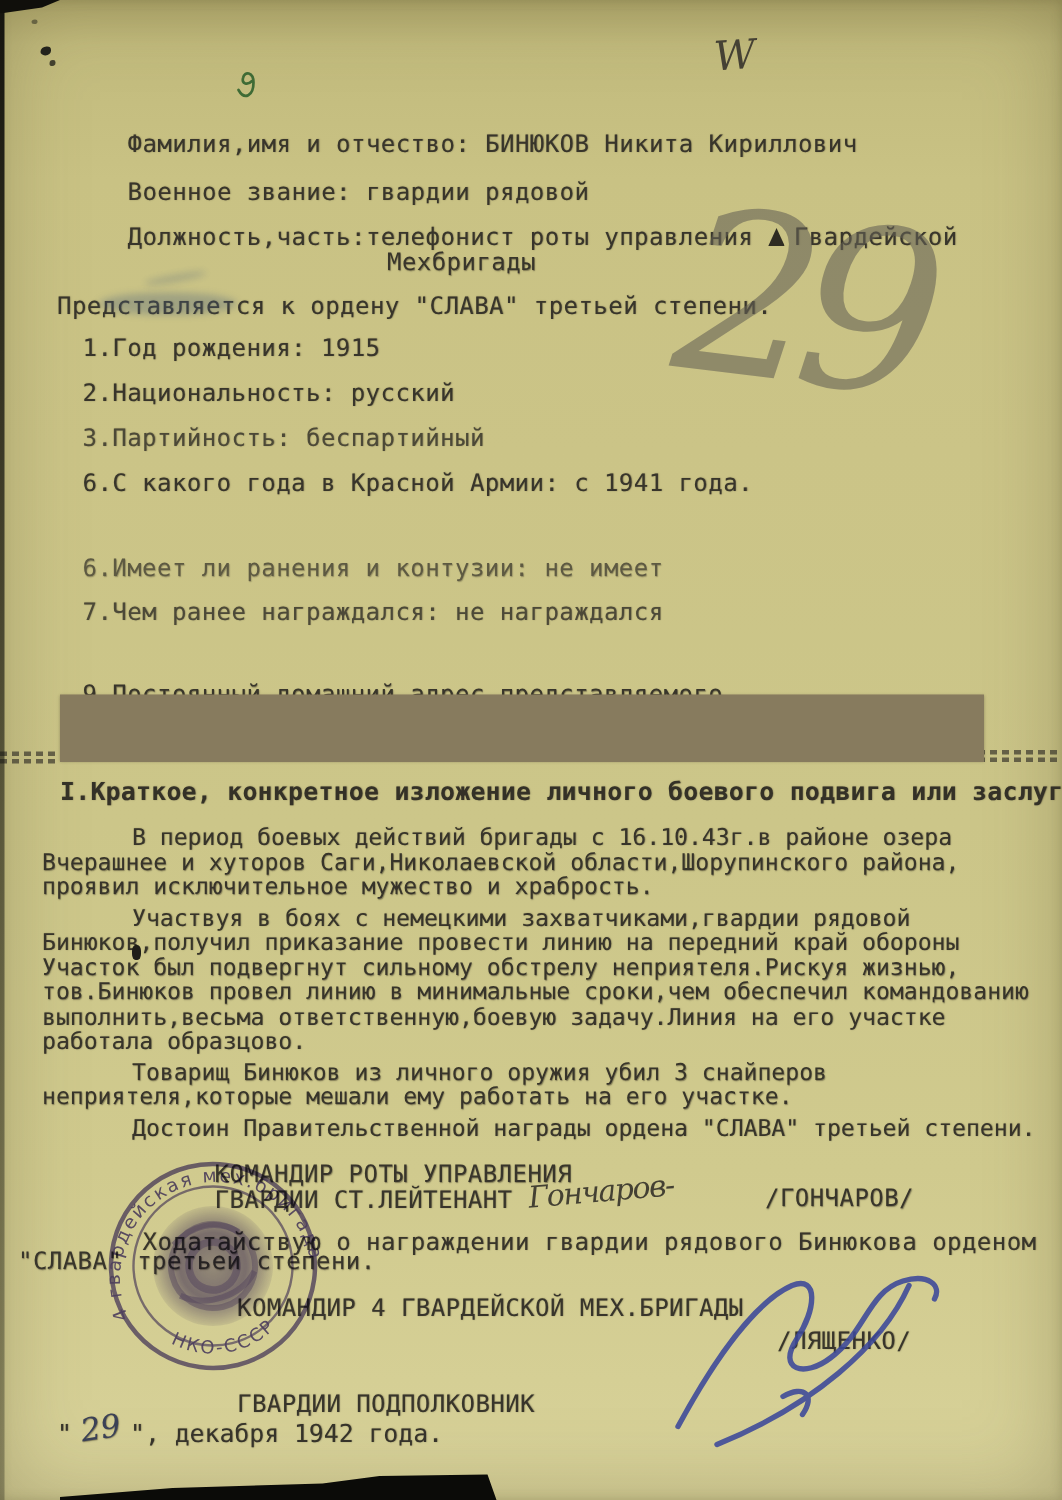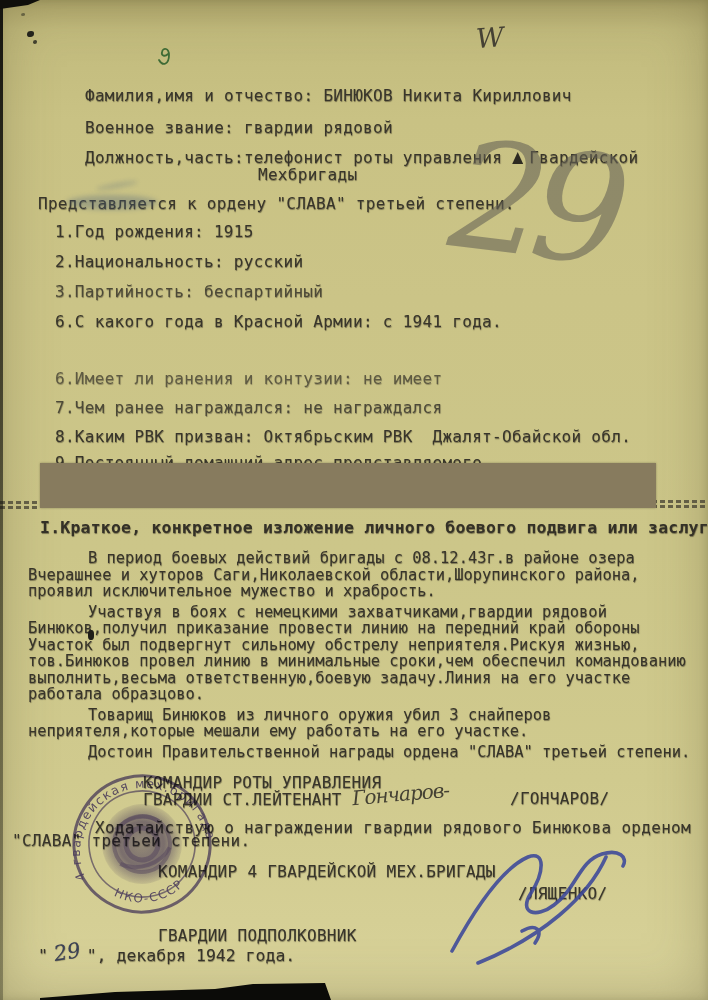--- a/index.html
+++ b/index.html
@@ -79,33 +79,32 @@
   <div class="tline" style="left:38px;top:196px;">Представляется к ордену "СЛАВА" третьей степени.</div>
   <div class="smudge" style="left:66px;top:195px;width:92px;height:15px;"></div>
   <div class="smudge" style="left:96px;top:183px;width:42px;height:5px;transform:rotate(-10deg);opacity:.8;"></div>
 
   <div class="tline" style="left:55px;top:224px;">1.Год рождения: 1915</div>
   <div class="tline" style="left:55px;top:254px;">2.Национальность: русский</div>
   <div class="tline semi" style="left:55px;top:284px;">3.Партийность: беспартийный</div>
   <div class="tline" style="left:55px;top:314px;">6.С какого года в Красной Армии: с 1941 года.</div>
   <div class="tline faded" style="left:55px;top:371px;">6.Имеет ли ранения и контузии: не имеет</div>
   <div class="tline semi" style="left:55px;top:400px;">7.Чем ранее награждался: не награждался</div>
-  <div class="tline" style="left:55px;top:429px;">8.Каким РВК призван: Октябрьским РВК  Джалят-Обайской обл.</div>
   <div class="tline" style="left:55px;top:455px;z-index:1;">9.Постоянный домашний адрес представляемого</div>
 
   <div class="redaction"></div>
 
   <div class="sep" style="left:0;top:501px;width:40px;"></div>
   <div class="sep" style="left:0;top:506px;width:40px;"></div>
   <div class="sep" style="left:548px;top:500px;width:158px;"></div>
   <div class="sep" style="left:548px;top:505px;width:158px;"></div>
 
   <div class="heading">I.Краткое, конкретное изложение личного боевого подвига или заслуг</div>
   <div class="body-text">
-    <p>В период боевых действий бригады с 08.12.43г.в районе озера Вчерашнее и хуторов Саги,Николаевской области,Шорупинского района, проявил исключительное мужество и храбрость.</p>
+    <p>В период боевых действий бригады с 16.10.43г.в районе озера Вчерашнее и хуторов Саги,Николаевской области,Шорупинского района, проявил исключительное мужество и храбрость.</p>
     <p>Участвуя в боях с немецкими захватчиками,гвардии рядовой Бинюков,получил приказание провести линию на передний край обороны Участок был подвергнут сильному обстрелу неприятеля.Рискуя жизнью, тов.Бинюков провел линию в минимальные сроки,чем обеспечил командованию выполнить,весьма ответственную,боевую задачу.Линия на его участке работала образцово.</p>
     <p>Товарищ Бинюков из личного оружия убил 3 снайперов неприятеля,которые мешали ему работать на его участке.</p>
     <p>Достоин Правительственной награды ордена "СЛАВА" третьей степени.</p>
   </div>
   <div class="p2-blot"></div>
 
   <div class="tline" style="left:143px;top:775px;">КОМАНДИР РОТЫ УПРАВЛЕНИЯ</div>
   <div class="tline" style="left:143px;top:792px;">ГВАРДИИ СТ.ЛЕЙТЕНАНТ</div>
   <div class="hand-sig-text">Гончаров-</div>
   <div class="tline" style="left:510px;top:791px;">/ГОНЧАРОВ/</div>

